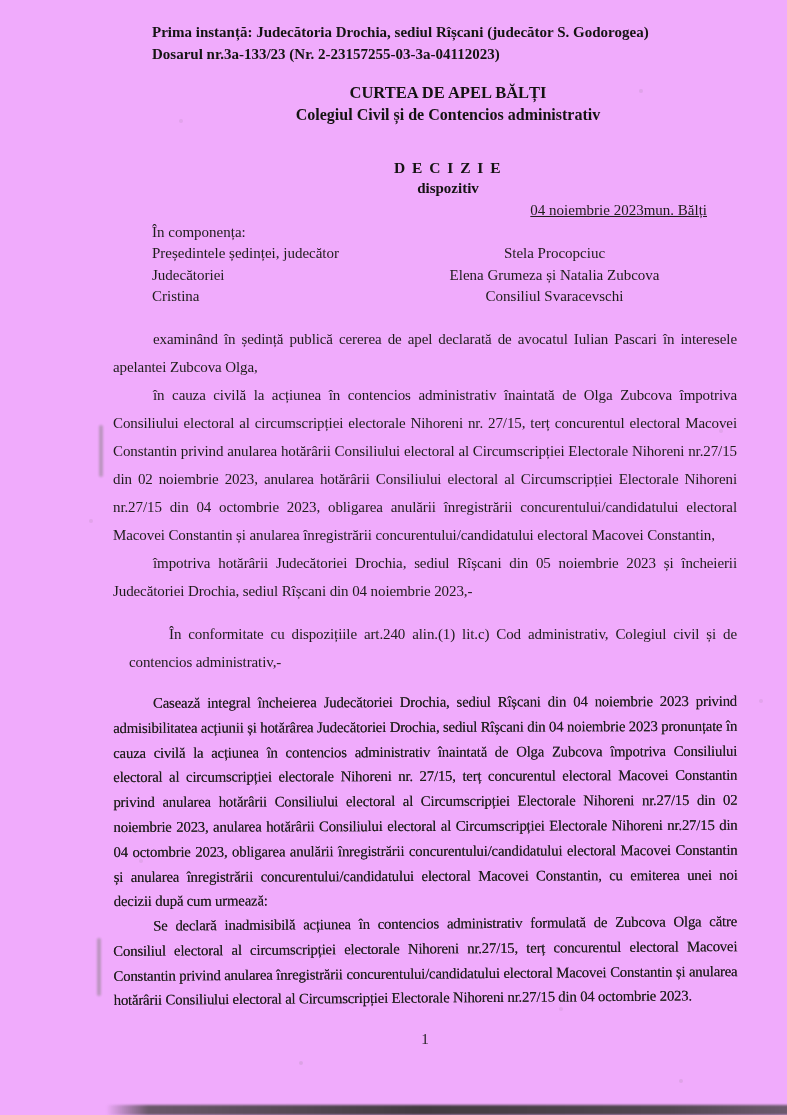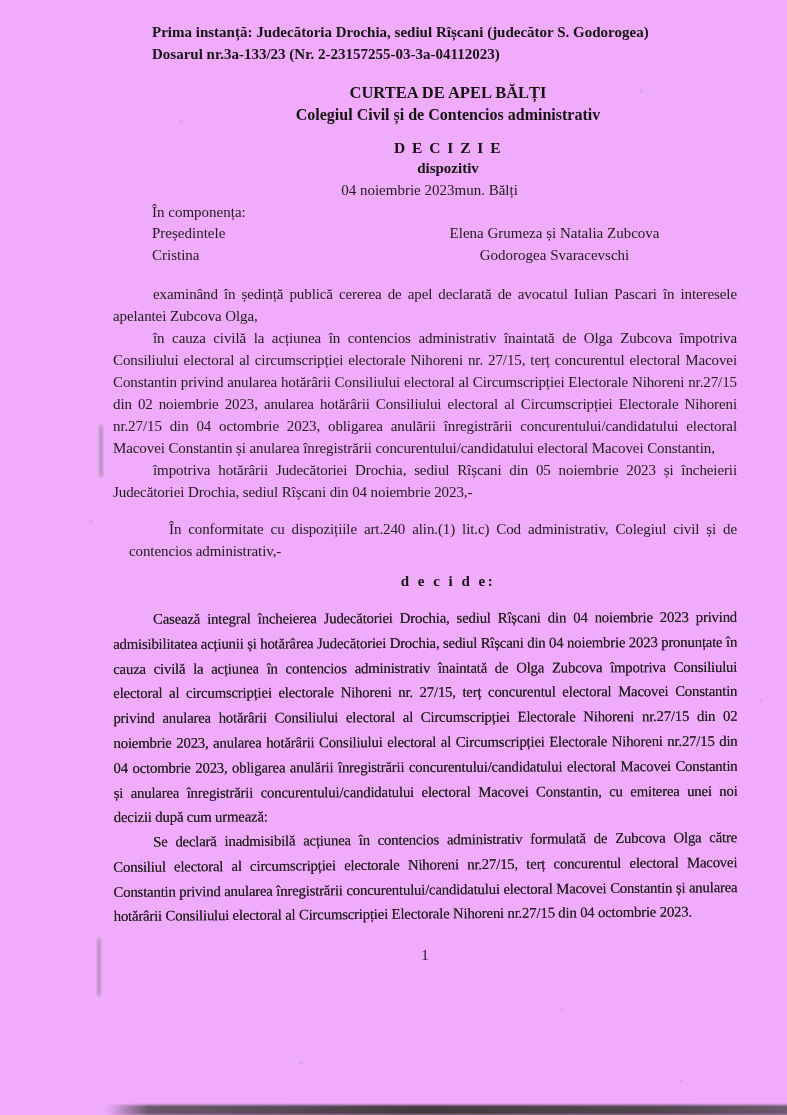--- a/index.html
+++ b/index.html
@@ -11,31 +11,31 @@
     font-family:"Liberation Serif","DejaVu Serif",serif;
     color:#1e1d1b;
     padding-left:23px;
   }
   .content { position:absolute; left:113px; top:22px; width:624px; }
 
   .header-block { margin-left:39px; font-weight:700; font-size:15px; line-height:21.5px; color:#151413; }
   .shift { margin-left:46px; text-align:center; }
   .court   { font-weight:700; font-size:16.5px; margin-top:17px; line-height:22px; color:#141312; }
   .college { font-weight:700; font-size:16px; line-height:21px; color:#141312; }
-  .dtitle  { font-weight:700; font-size:15.5px; letter-spacing:1.5px; margin-top:12px; line-height:21px; color:#141312; }
+  .dtitle  { font-weight:700; font-size:15.5px; letter-spacing:1.5px; margin-top:32px; line-height:21px; color:#141312; }
   .dsub    { font-weight:700; font-size:15px; line-height:20px; color:#141312; }
 
   .meta { margin-left:39px; margin-top:2px; font-size:15px; line-height:21.5px; }
-  .meta-row { display:flex; justify-content:center; padding-right:30px; }
+  .meta-row { display:flex; justify-content:flex-end; padding-right:30px;text-decoration:underline; }
   .panel-row { display:flex; }
   .panel-row .role  { width:220px; flex:0 0 auto; }
   .panel-row .names { flex:1 1 auto; text-align:center; }
 
   .par {
-    margin:0; font-size:15px; line-height:22px;
+    margin:0; font-size:15px; line-height:28px;
     text-align:justify; text-indent:40px; letter-spacing:-0.1px;
   }
   .p1  { margin-top:17px; }
   .gap { margin-top:15px;margin-left:16px; }
 
   .decide-head { font-weight:700; font-size:15px; letter-spacing:2.5px; margin-top:9px; line-height:21px; color:#141312; }
 
   .dpar {
     margin:0; font-size:14.8px; line-height:24.8px;
     text-align:justify; text-indent:40px; letter-spacing:-0.2px;
@@ -87,35 +87,38 @@
     <div class="dtitle shift">D E C I Z I E</div>
     <div class="dsub shift">dispozitiv</div>
 
     <div class="meta">
       <div class="meta-row">
         <span>04 noiembrie 2023</span>
         <span>mun. Bălți</span>
       </div>
       <div>În componența:</div>
       <div class="panel-row">
-        <span class="role">Președintele</span>
+        <span class="role">Președintele ședinței, judecător</span>
+        <span class="names">Stela Procopciuc</span>
+      </div>
+      <div class="panel-row">
+        <span class="role">Judecătoriei</span>
         <span class="names">Elena Grumeza și Natalia Zubcova</span>
       </div>
       <div class="panel-row">
         <span class="role">Cristina</span>
-        <span class="names">Godorogea Svaracevschi</span>
+        <span class="names">Consiliul Svaracevschi</span>
       </div>
     </div>
 
     <p class="par p1">examinând în ședință publică cererea de apel declarată de avocatul Iulian Pascari în interesele apelantei Zubcova Olga,</p>
     <p class="par">în cauza civilă la acțiunea în contencios administrativ înaintată de Olga Zubcova împotriva Consiliului electoral al circumscripției electorale Nihoreni nr. 27/15, terț concurentul electoral Macovei Constantin privind anularea hotărârii Consiliului electoral al Circumscripției Electorale Nihoreni nr.27/15 din 02 noiembrie 2023, anularea hotărârii Consiliului electoral al Circumscripției Electorale Nihoreni nr.27/15 din 04 octombrie 2023, obligarea anulării înregistrării concurentului/candidatului electoral Macovei Constantin și anularea înregistrării concurentului/candidatului electoral Macovei Constantin,</p>
     <p class="par">împotriva hotărârii Judecătoriei Drochia, sediul Rîșcani din 05 noiembrie 2023 și încheierii Judecătoriei Drochia, sediul Rîșcani din 04 noiembrie 2023,-</p>
     <p class="par gap">În conformitate cu dispozițiile art.240 alin.(1) lit.c) Cod administrativ, Colegiul civil și de contencios administrativ,-</p>
 
-    <div class="decide-head shift">d e c i d e:</div>
 
     <p class="dpar d1">Casează integral încheierea Judecătoriei Drochia, sediul Rîșcani din 04 noiembrie 2023 privind admisibilitatea acțiunii și hotărârea Judecătoriei Drochia, sediul Rîșcani din 04 noiembrie 2023 pronunțate în cauza civilă la acțiunea în contencios administrativ înaintată de Olga Zubcova împotriva Consiliului electoral al circumscripției electorale Nihoreni nr. 27/15, terț concurentul electoral Macovei Constantin privind anularea hotărârii Consiliului electoral al Circumscripției Electorale Nihoreni nr.27/15 din 02 noiembrie 2023, anularea hotărârii Consiliului electoral al Circumscripției Electorale Nihoreni nr.27/15 din 04 octombrie 2023, obligarea anulării înregistrării concurentului/candidatului electoral Macovei Constantin și anularea înregistrării concurentului/candidatului electoral Macovei Constantin, cu emiterea unei noi decizii după cum urmează:</p>
     <p class="dpar d2">Se declară inadmisibilă acțiunea în contencios administrativ formulată de Zubcova Olga către Consiliul electoral al circumscripției electorale Nihoreni nr.27/15, terț concurentul electoral Macovei Constantin privind anularea înregistrării concurentului/candidatului electoral Macovei Constantin și anularea hotărârii Consiliului electoral al Circumscripției Electorale Nihoreni nr.27/15 din 04 octombrie 2023.</p>
 
     <div class="page-num">1</div>
   </div>
 
   <div class="smudge s1"></div>
   <div class="smudge s2"></div>
   <div class="bottom-bar"></div>

